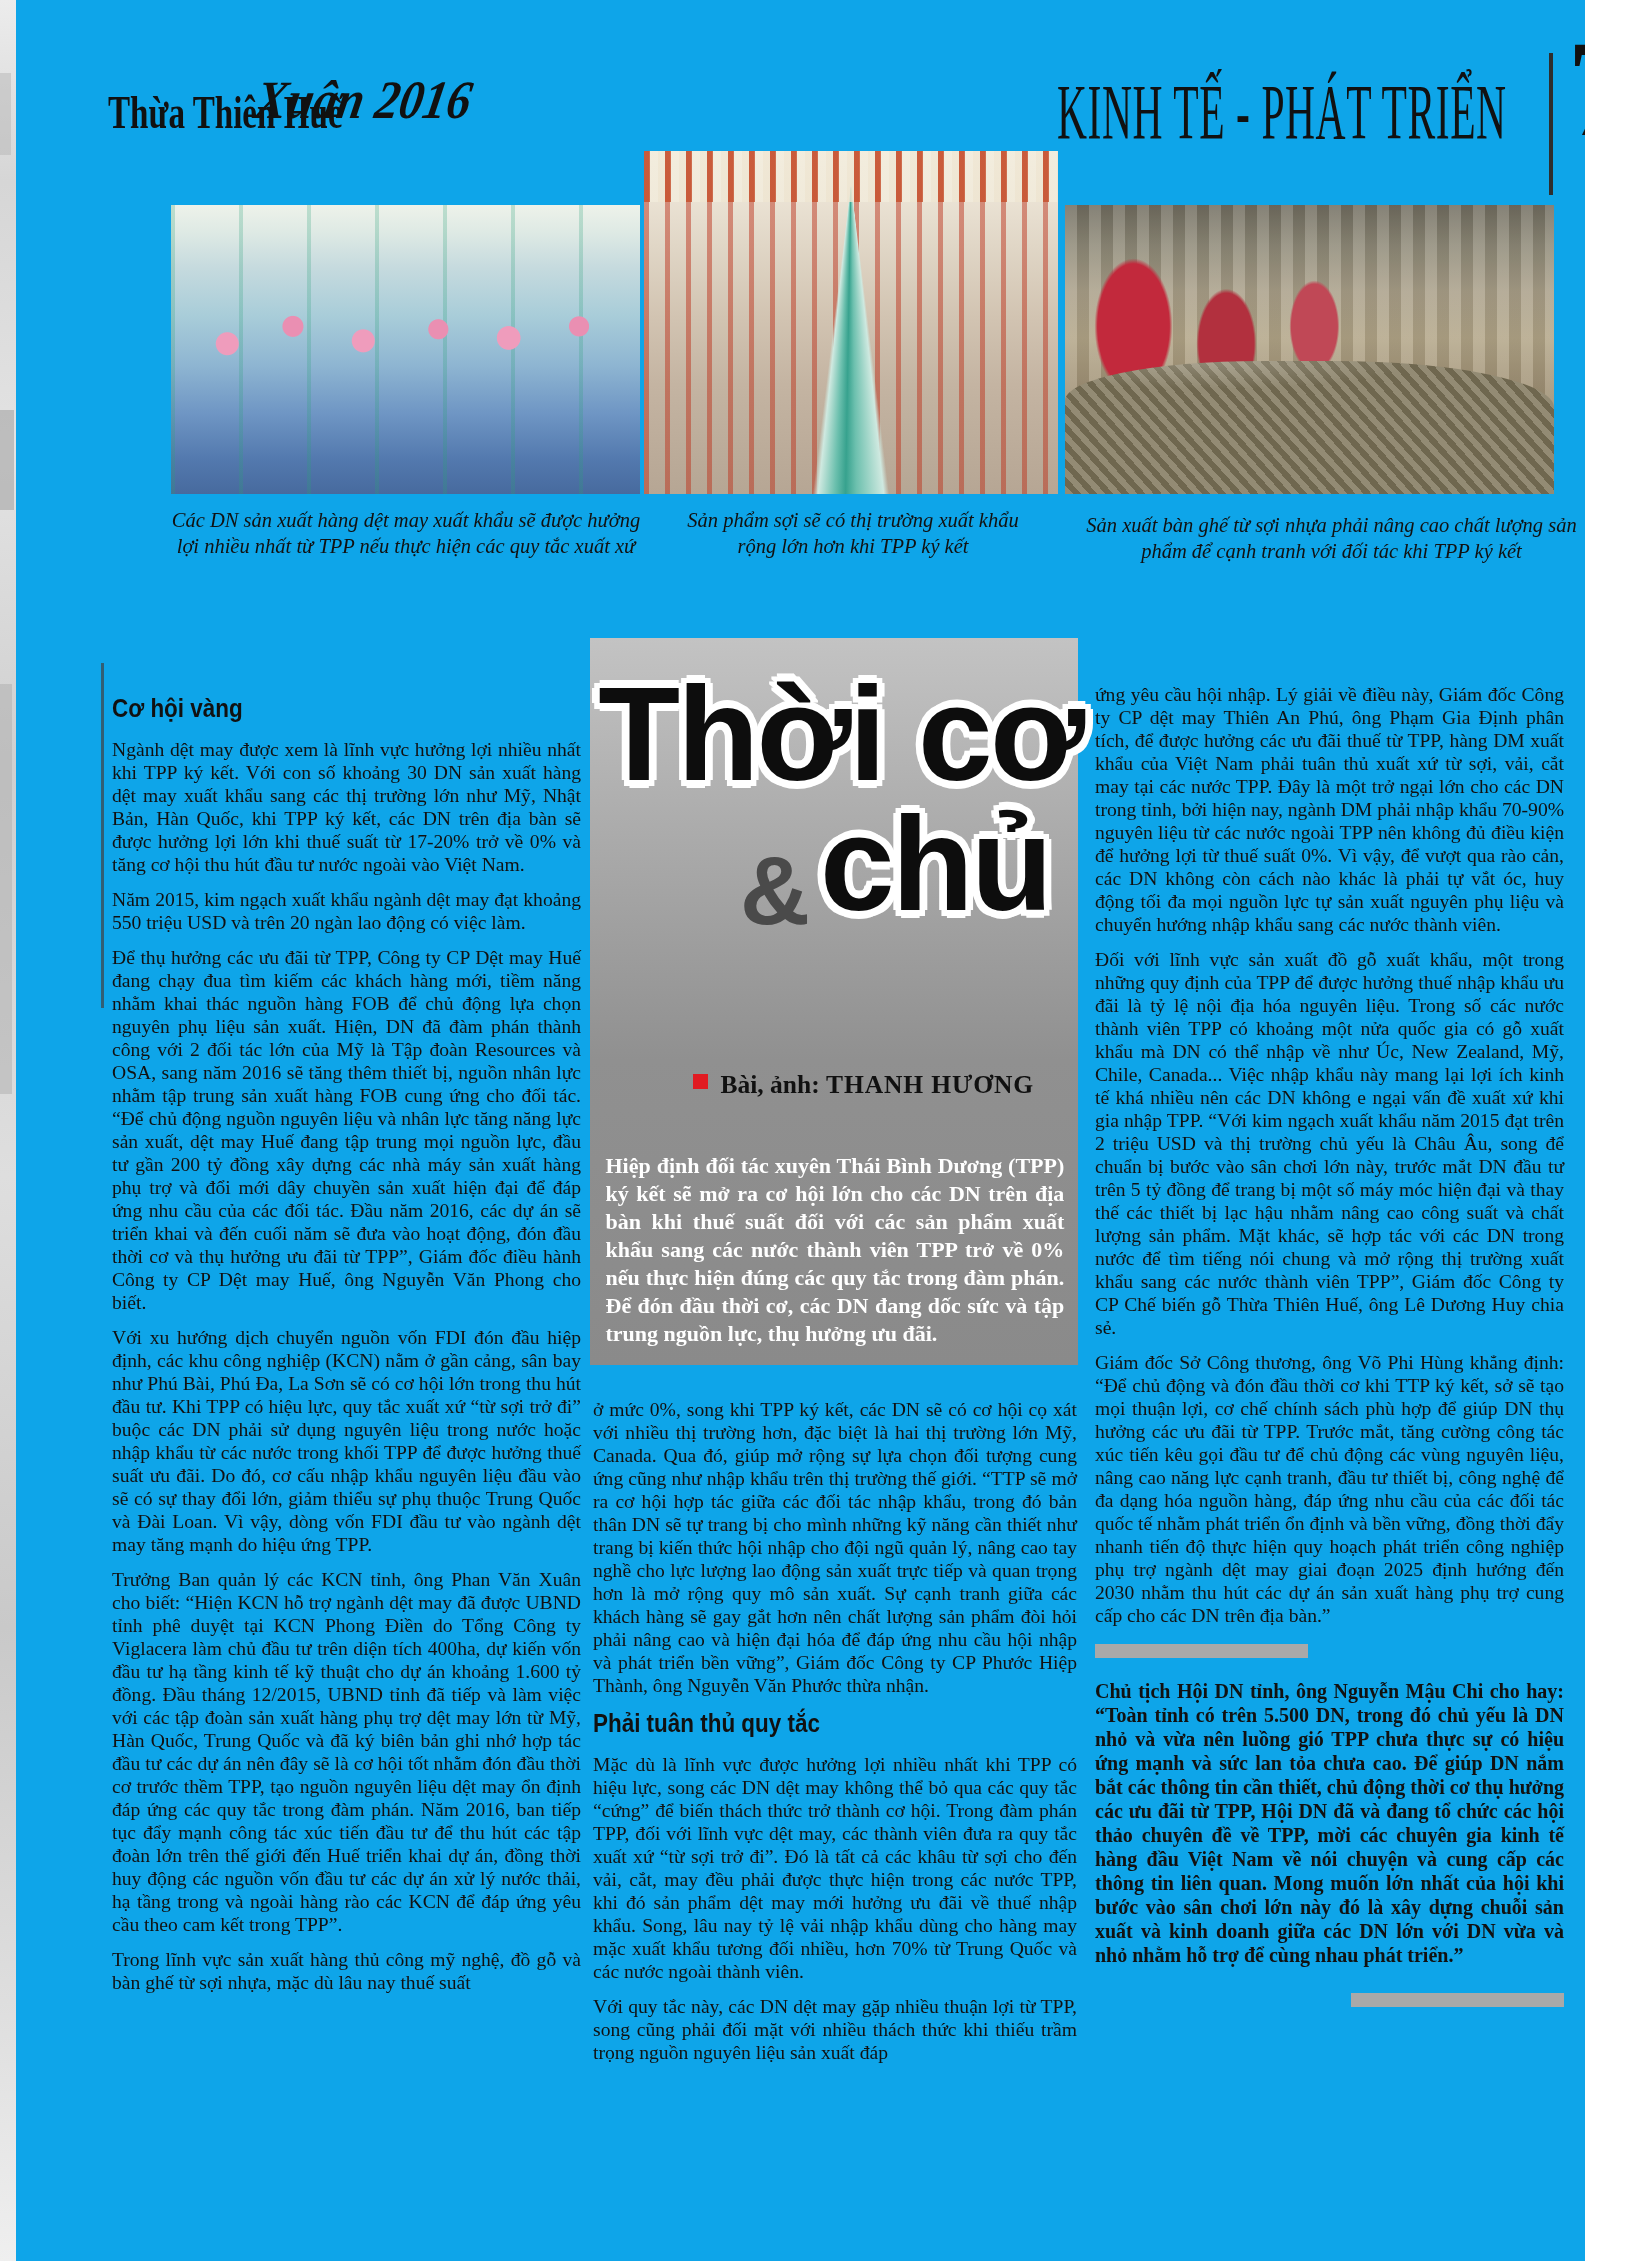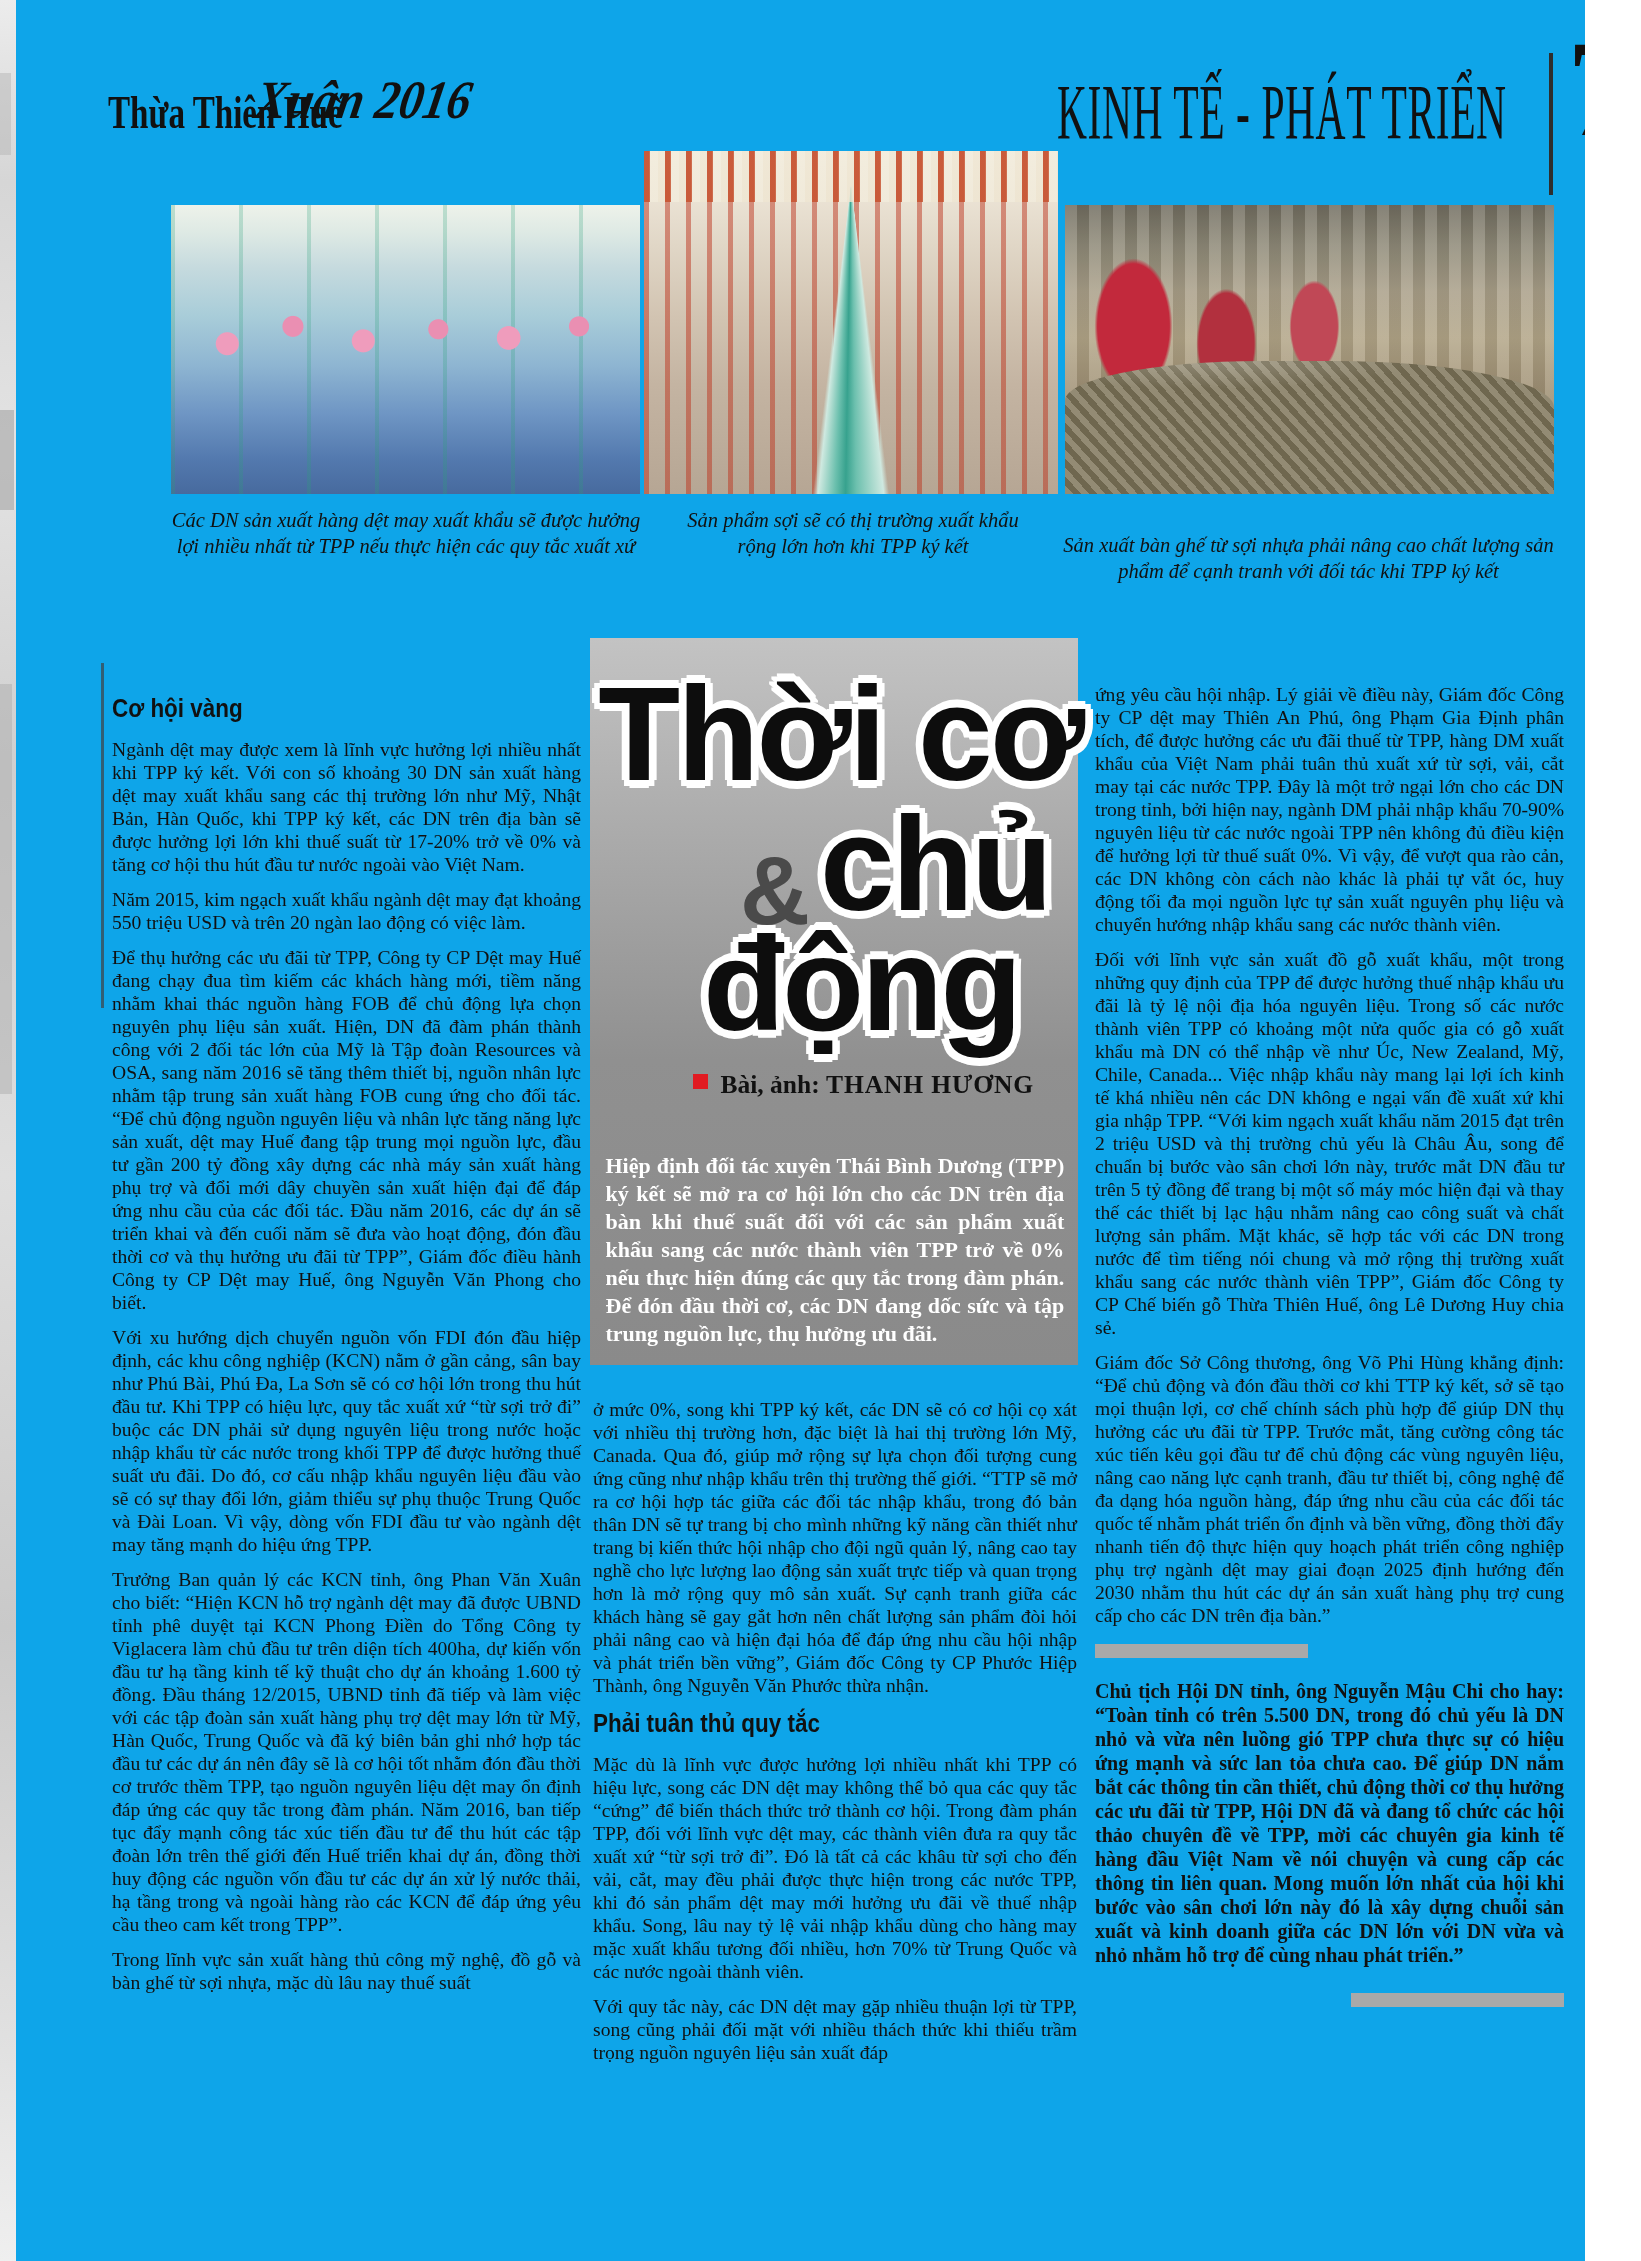--- a/index.html
+++ b/index.html
@@ -58,21 +58,21 @@
                       #8e8166 80%,#7d7158 100%);}
   .photo3::after{content:"";position:absolute;left:0;right:0;bottom:0;height:46%;
       border-top-left-radius:40% 30%;border-top-right-radius:45% 35%;
       background:
         radial-gradient(ellipse 60% 30% at 30% 0%, rgba(240,238,230,.25), rgba(0,0,0,0) 70%),
         repeating-linear-gradient(48deg,#938b74 0 6px,#6f674f 6px 12px);}
 
   .caption{position:absolute;font-weight:normal;font-style:italic;font-size:20.5px;line-height:26.4px;text-align:center;}
   .cap1{left:164px;top:507px;width:484px;}
   .cap2{left:684px;top:507px;width:338px;}
-  .cap3{left:1057px;top:512px;width:503px;margin-top:20px;}
+  .cap3{left:1080px;top:512px;width:503px;}
 
   
   .headline-block{position:absolute;left:590px;top:638px;width:488px;height:727px;
       background:linear-gradient(180deg,#c3c3c3 0%,#aaaaaa 28%,#909090 58%,#8a8a8a 100%);}
   .hw{position:absolute;font-family:"Liberation Sans",sans-serif;font-weight:bold;color:#0d0d0d;
       line-height:1;letter-spacing:-2.7px;white-space:nowrap;
       text-shadow:-5.5px -5.5px 0 #fff,5.5px -5.5px 0 #fff,-5.5px 5.5px 0 #fff,5.5px 5.5px 0 #fff,
                   -7.7px 0 0 #fff,7.7px 0 0 #fff,0 -7.7px 0 #fff,0 7.7px 0 #fff;}
   .hw1{left:8.2px;top:29px;font-size:134px;text-align:right;}
   .hw-amp{position:absolute;left:150px;top:204px;font-size:97px;line-height:1;color:#4a4a4a;
@@ -121,21 +121,20 @@
   <div class="photo photo2"></div>
   <div class="photo photo3"></div>
   <div class="caption cap1">Các DN sản xuất hàng dệt may xuất khẩu sẽ được hưởng lợi nhiều nhất từ TPP nếu thực hiện các quy tắc xuất xứ</div>
   <div class="caption cap2">Sản phẩm sợi sẽ có thị trường xuất khẩu rộng lớn hơn khi TPP ký kết</div>
   <div class="caption cap3">Sản xuất bàn ghế từ sợi nhựa phải nâng cao chất lượng sản phẩm để cạnh tranh với đối tác khi TPP ký kết</div>
 
   <div class="headline-block">
     <div class="hw hw1">Thời cơ</div>
     <div class="hw-amp">&amp;</div>
     <div class="hw hw2">chủ</div>
-    <div class="hw hw3">động</div>
     <div class="byline">
       <span class="sq"></span><span class="lbl">Bài, ảnh:</span>
       <span class="auth">THANH HƯƠNG</span>
     </div>
     <div class="lede">Hiệp định đối tác xuyên Thái Bình Dương (TPP) ký kết sẽ mở ra cơ hội lớn cho các DN trên địa bàn khi thuế suất đối với các sản phẩm xuất khẩu sang các nước thành viên TPP trở về 0% nếu thực hiện đúng các quy tắc trong đàm phán. Để đón đầu thời cơ, các DN đang dốc sức và tập trung nguồn lực, thụ hưởng ưu đãi.</div>
   </div>
 
   <div class="col col-left">
     <div class="col-heading">Cơ hội vàng</div>
     <p>Ngành dệt may được xem là lĩnh vực hưởng lợi nhiều nhất khi TPP ký kết. Với con số khoảng 30 DN sản xuất hàng dệt may xuất khẩu sang các thị trường lớn như Mỹ, Nhật Bản, Hàn Quốc, khi TPP ký kết, các DN trên địa bàn sẽ được hưởng lợi lớn khi thuế suất từ 17-20% trở về 0% và tăng cơ hội thu hút đầu tư nước ngoài vào Việt Nam.</p>

